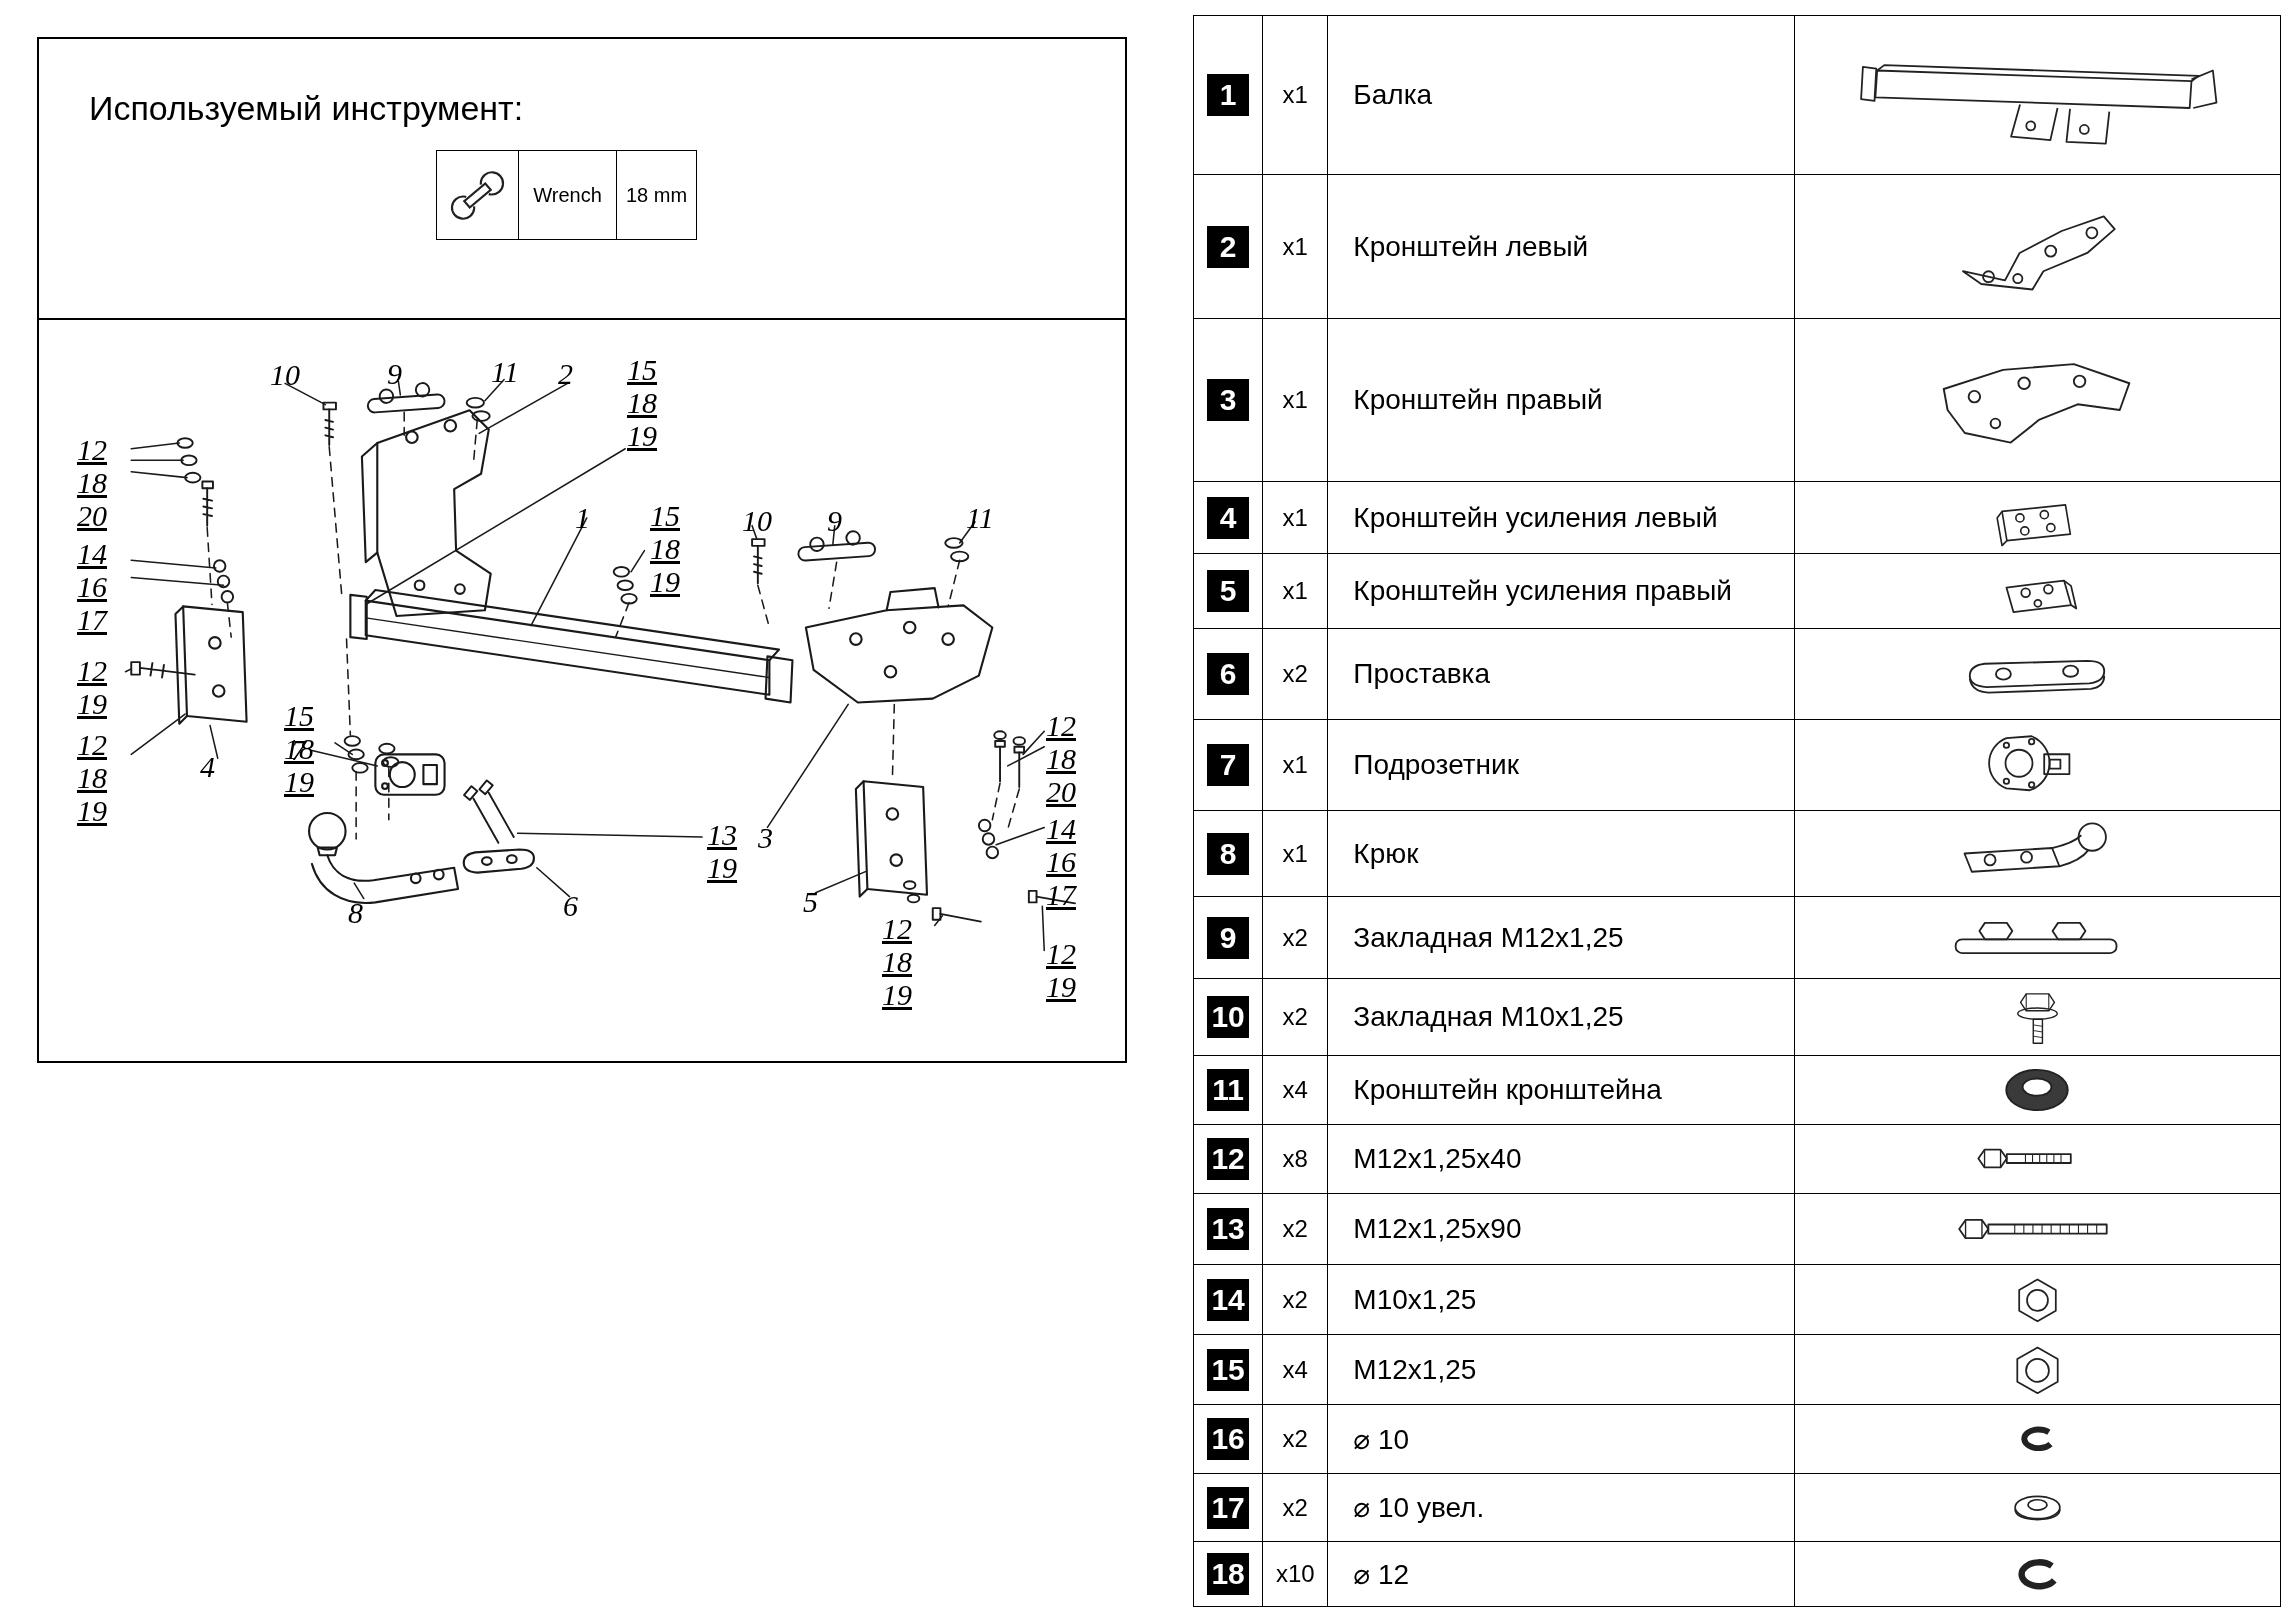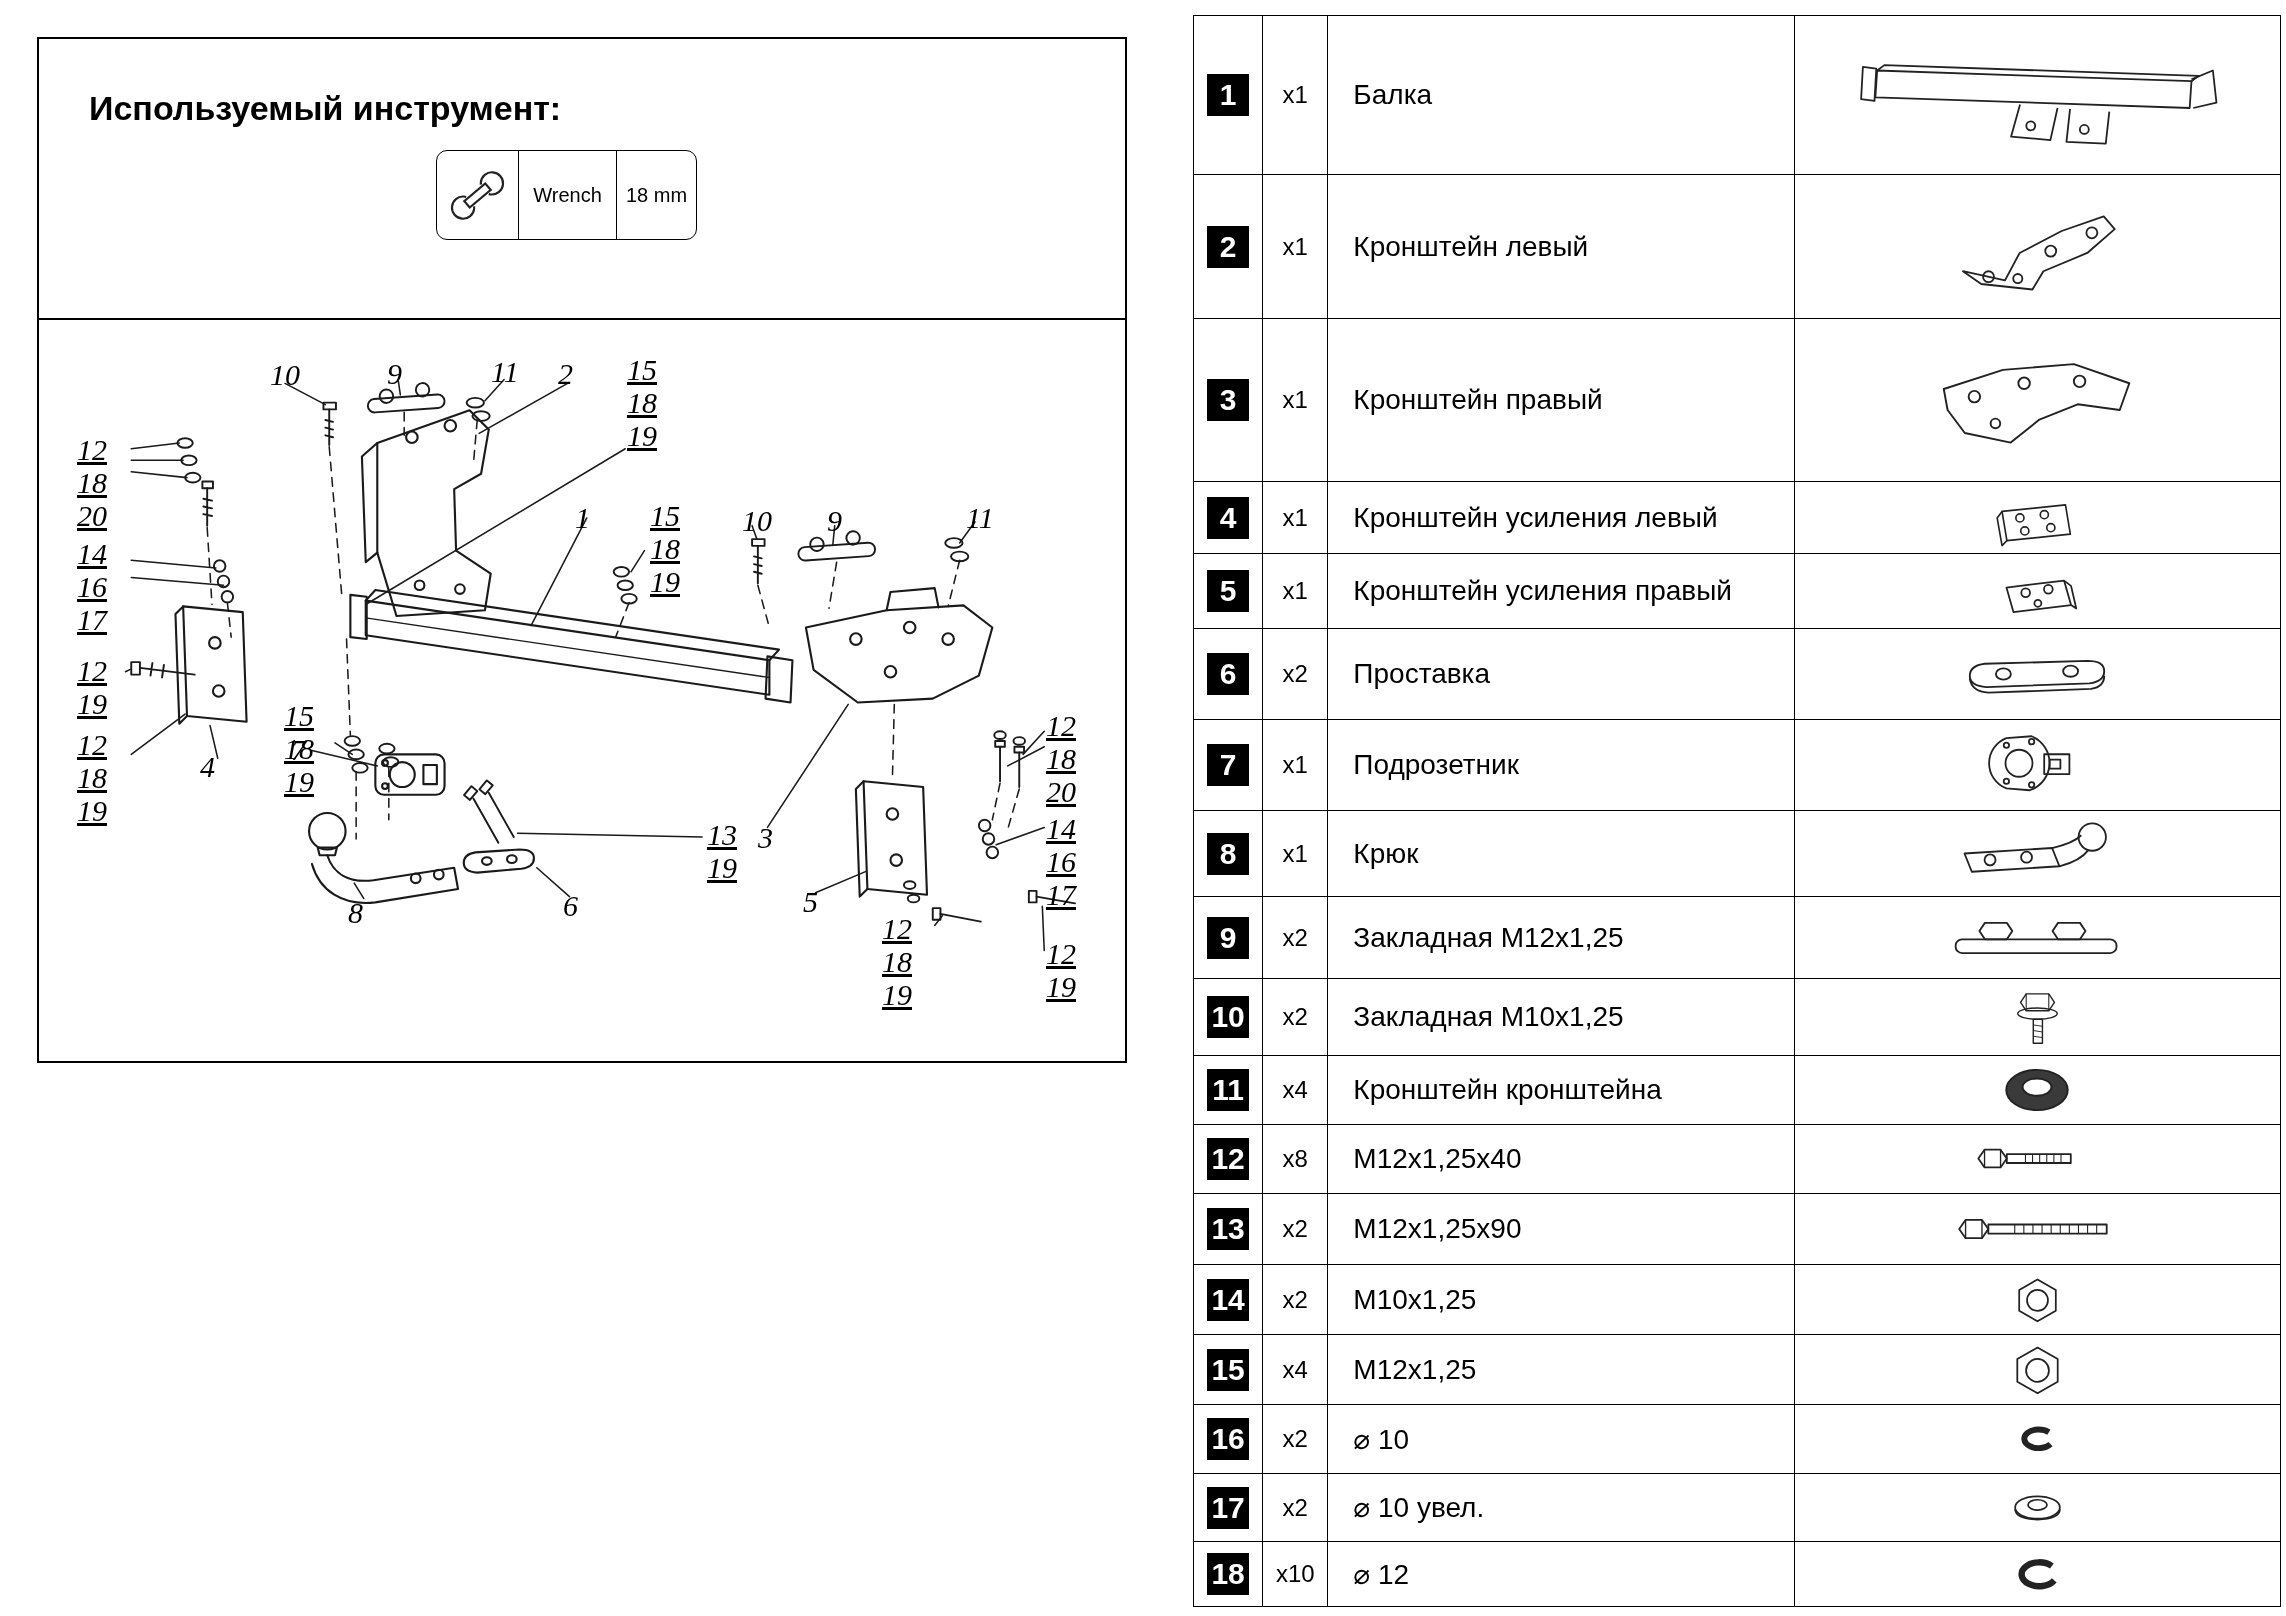--- a/index.html
+++ b/index.html
@@ -6,27 +6,27 @@
   body{
     width:2286px;height:1617px;position:relative;background:#ffffff;
     font-family:"Liberation Sans","DejaVu Sans",sans-serif;color:#000;
     overflow:hidden;
   }
   
   .left-panel{position:absolute;left:37px;top:37px;width:1090px;height:1026px;
     border:2.9px solid #000;box-sizing:border-box;background:#fff;}
   .tools-section{position:absolute;left:0;top:0;right:0;height:281px;
     border-bottom:2.9px solid #000;box-sizing:border-box;}
-  .tools-title{position:absolute;left:50px;top:50px;font-size:34px;font-weight:bold;}
+  .tools-title{position:absolute;left:50px;top:50px;font-size:34px;font-weight:normal;}
   .tool-box{position:absolute;display:flex;border:1.9px solid #000;box-sizing:border-box;}
   .tool-box .cell{display:flex;align-items:center;justify-content:center;
     box-sizing:border-box;height:100%;gap:7.7px;}
   .tool-box .cell + .cell{border-left:1.9px solid #000;}
   #toolbox-socket{left:40px;top:111px;width:322px;height:90px;}
-  #toolbox-wrench{left:397px;top:111px;width:261px;height:90px;border-radius:11px;}
+  #toolbox-wrench{left:397px;top:111px;width:261px;height:90px;}
   .socket-text{font-size:19px;line-height:1.25;white-space:pre-line;}
   .tool-label{font-size:20px;}
   
   .diagram-section{position:absolute;left:0;top:281px;width:1085px;height:740px;}
   .diagram-svg{position:absolute;left:0;top:0;}
   .callout{position:absolute;display:flex;flex-direction:column;
     font-family:"Liberation Serif","DejaVu Serif",serif;font-style:italic;
     font-size:30px;line-height:1.1;}
   .callout .u{text-decoration:underline;}
   

